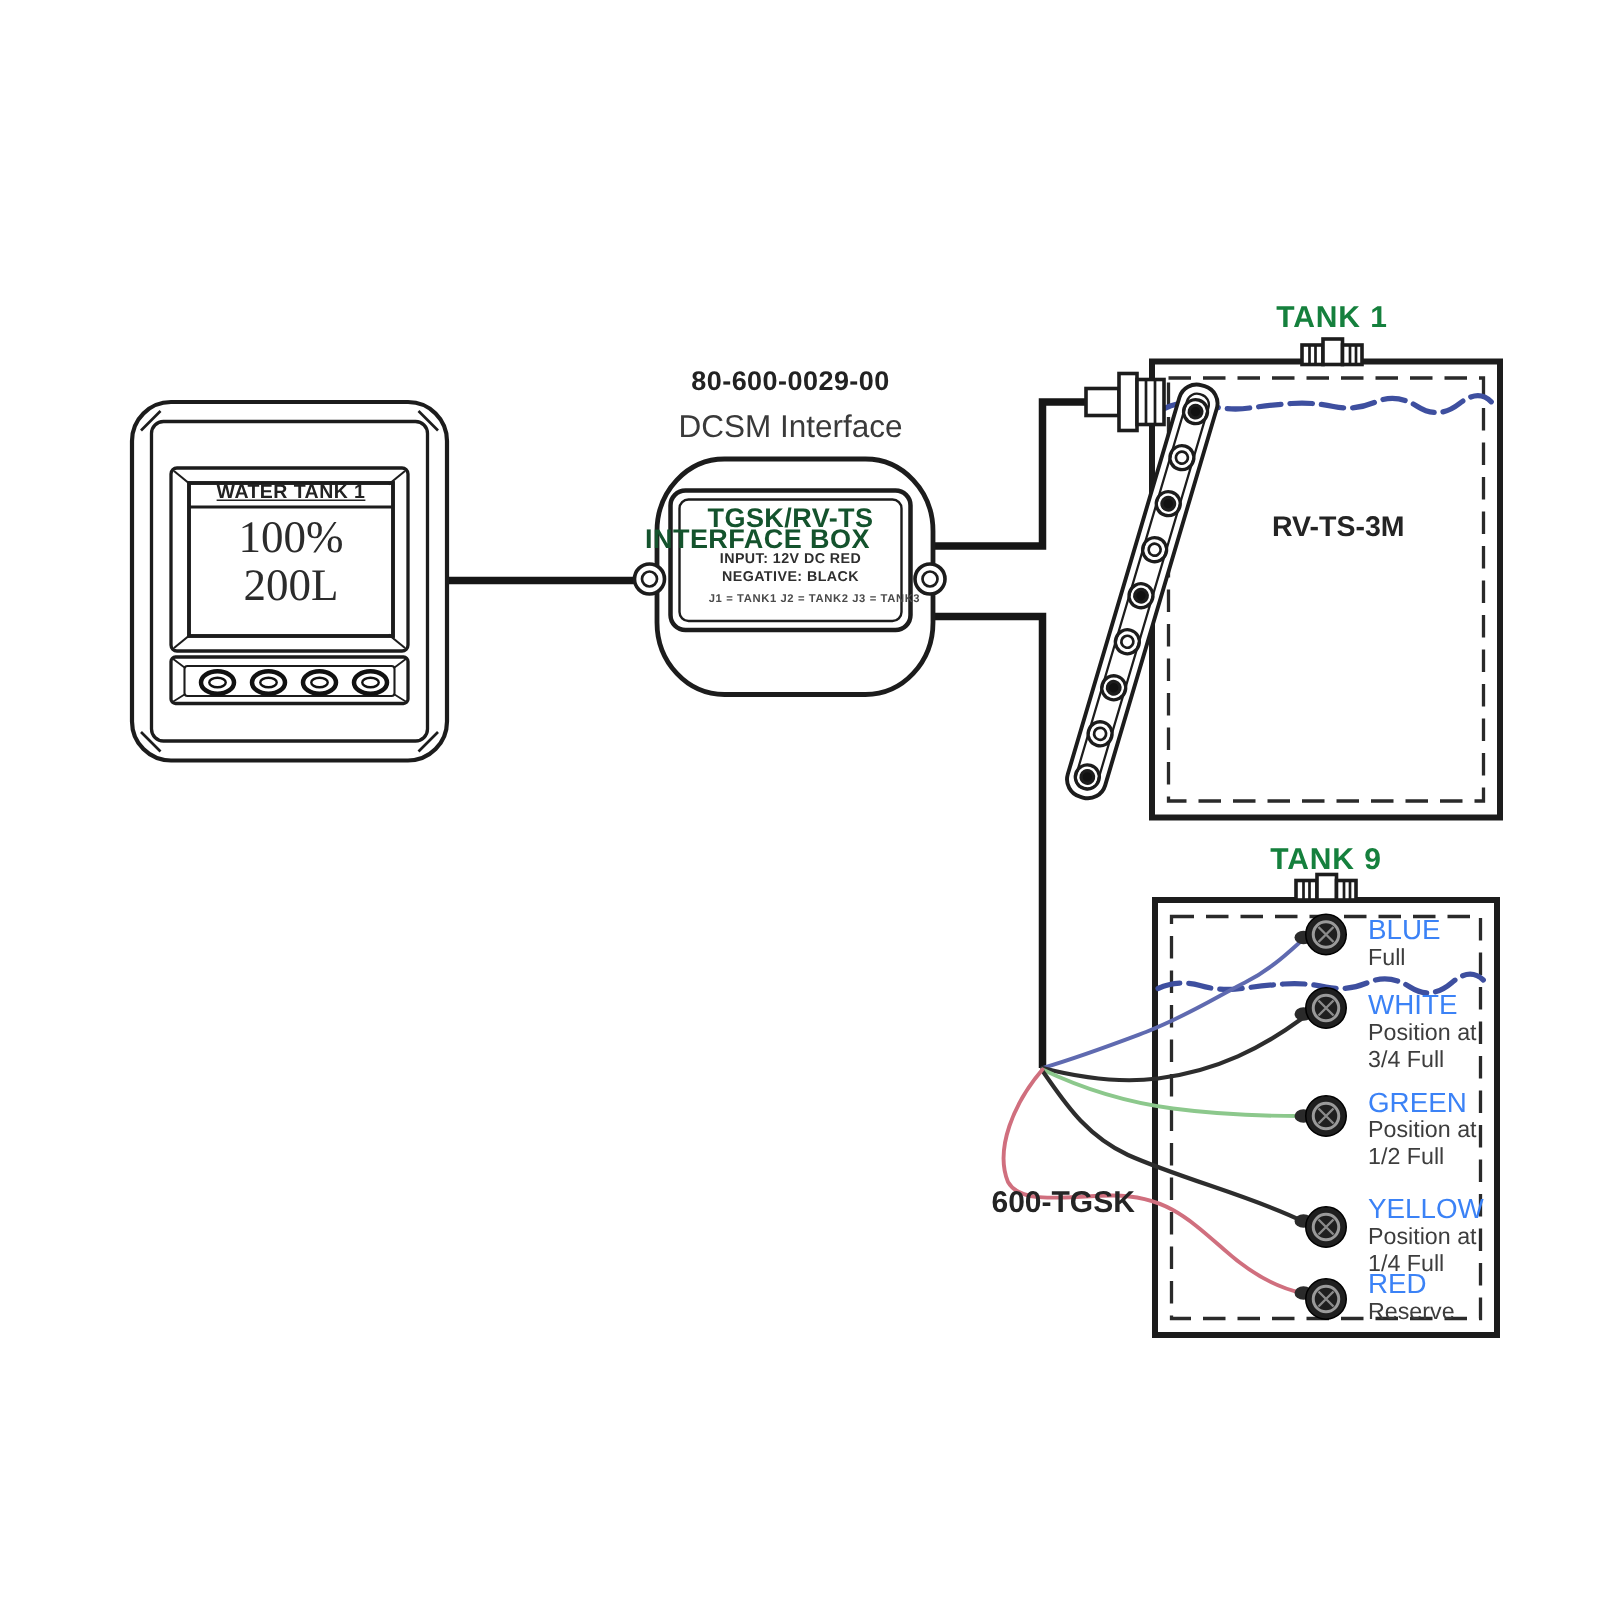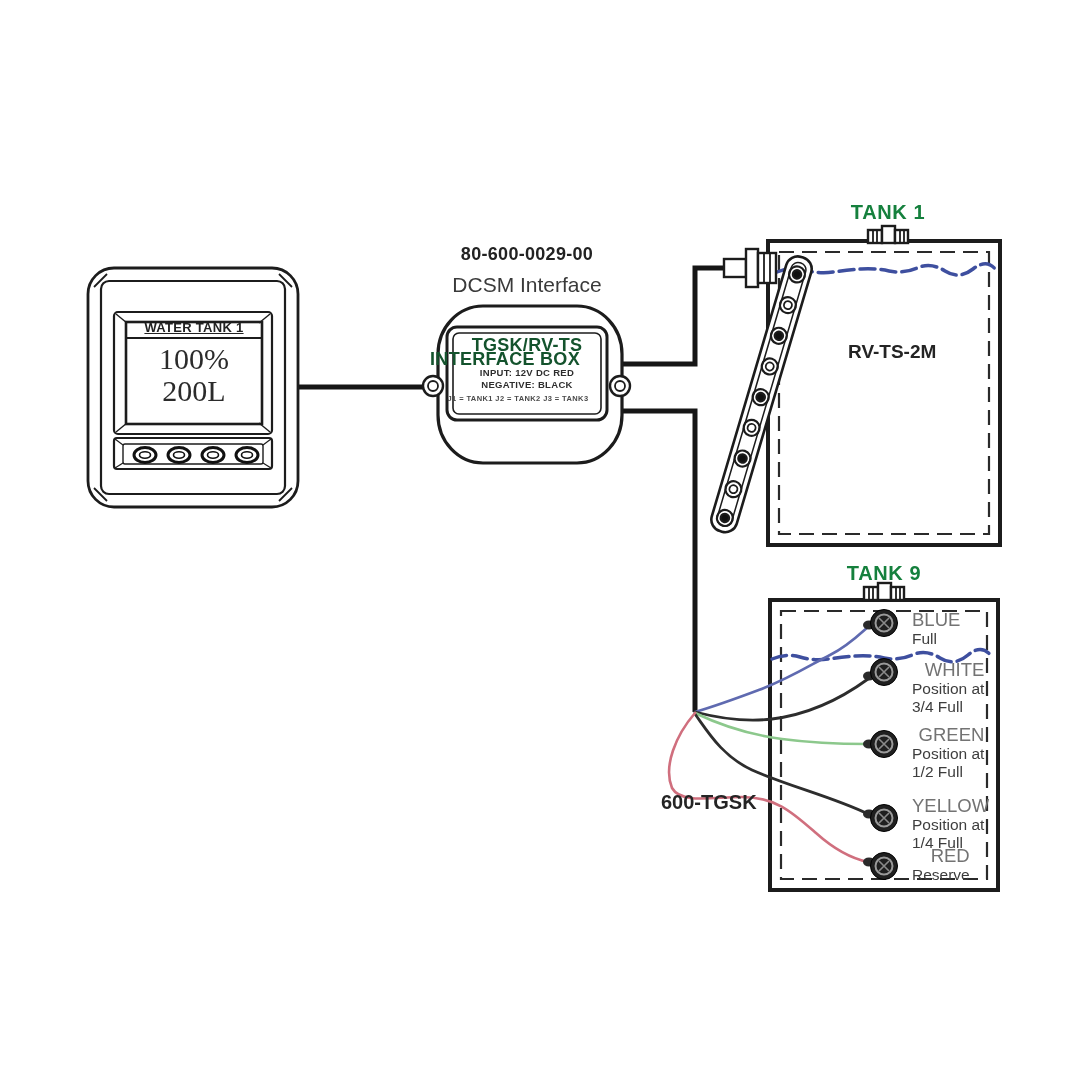--- a/index.html
+++ b/index.html
@@ -13,21 +13,21 @@
   .product-name{font-size:21px;color:#3a3a3a;}
   .plate-l1,.plate-l2{font-size:18px;color:#14532d;letter-spacing:.3px;}
   .plate-l3,.plate-l4{font-size:9.5px;color:#2e2e2e;letter-spacing:.3px;}
   .plate-l5{font-size:7.5px;color:#4a4a4a;letter-spacing:.4px;}
   .screen-header{font-size:13px;color:#222;letter-spacing:.3px;text-decoration:underline;}
   .screen-big{font-size:30px;color:#2b2b2b;font-family:Liberation Serif, serif;}
   .tank-title{font-size:20px;color:#15803d;letter-spacing:.6px;}
   .sensor-strip-label{font-size:19px;color:#242424;}
   .harness-label{font-size:20px;color:#242424;}
   .sensor-block{position:absolute;left:912px;}
-  .sensor-name{font-size:18.5px;color:#737373;line-height:20px;text-align:right;}
+  .sensor-name{font-size:18.5px;color:#3b82f6;line-height:20px;}
   .sensor-desc{font-size:15.5px;color:#3d3d3d;line-height:18px;}
 </style>
 </head>
 <body>
 
 <div class="stage">
 
   <svg class="art" width="1080" height="1080" viewBox="0 0 1080 1080">
 
     <g stroke="#161616" stroke-width="5" fill="none">
@@ -201,24 +201,24 @@
   <div class="lbl ctr screen-big" style="left:194px;top:343px;">100%</div>
   <div class="lbl ctr screen-big" style="left:194px;top:375px;">200L</div>
 
   <div class="lbl ctr bold part-number" style="left:527px;top:245px;">80-600-0029-00</div>
   <div class="lbl ctr product-name" style="left:527px;top:274px;">DCSM Interface</div>
 
   <div class="lbl ctr bold plate-l1" style="left:527px;top:336px;">TGSK/RV-TS</div>
   <div class="lbl ctr bold plate-l2" style="left:505px;top:350px;">INTERFACE BOX</div>
   <div class="lbl ctr bold plate-l3" style="left:527px;top:368px;">INPUT: 12V DC RED</div>
   <div class="lbl ctr bold plate-l4" style="left:527px;top:380px;">NEGATIVE: BLACK</div>
-  <div class="lbl ctr bold plate-l5" style="left:518px;top:395px;">J1 = TANK1   J2 = TANK2   J3 = TANK3</div>
+  <div class="lbl ctr bold plate-l5" style="left:543px;top:395px;">J1 = TANK1   J2 = TANK2   J3 = TANK3</div>
 
   <div class="lbl ctr bold tank-title" style="left:888px;top:202px;">TANK 1</div>
-  <div class="lbl bold sensor-strip-label" style="left:848px;top:342px;">RV-TS-2M</div>
+  <div class="lbl bold sensor-strip-label" style="left:848px;top:342px;">RV-TS-3M</div>
   <div class="lbl ctr bold tank-title" style="left:884px;top:563px;">TANK 9</div>
   <div class="lbl bold harness-label" style="left:661px;top:792px;">600-TGSK</div>
 
   <div class="sensor-block" style="top:610px;">
     <div class="sensor-name">BLUE</div>
     <div class="sensor-desc">Full</div>
     <div class="sensor-desc"></div>
   </div>
   <div class="sensor-block" style="top:660px;">
     <div class="sensor-name">WHITE</div>

